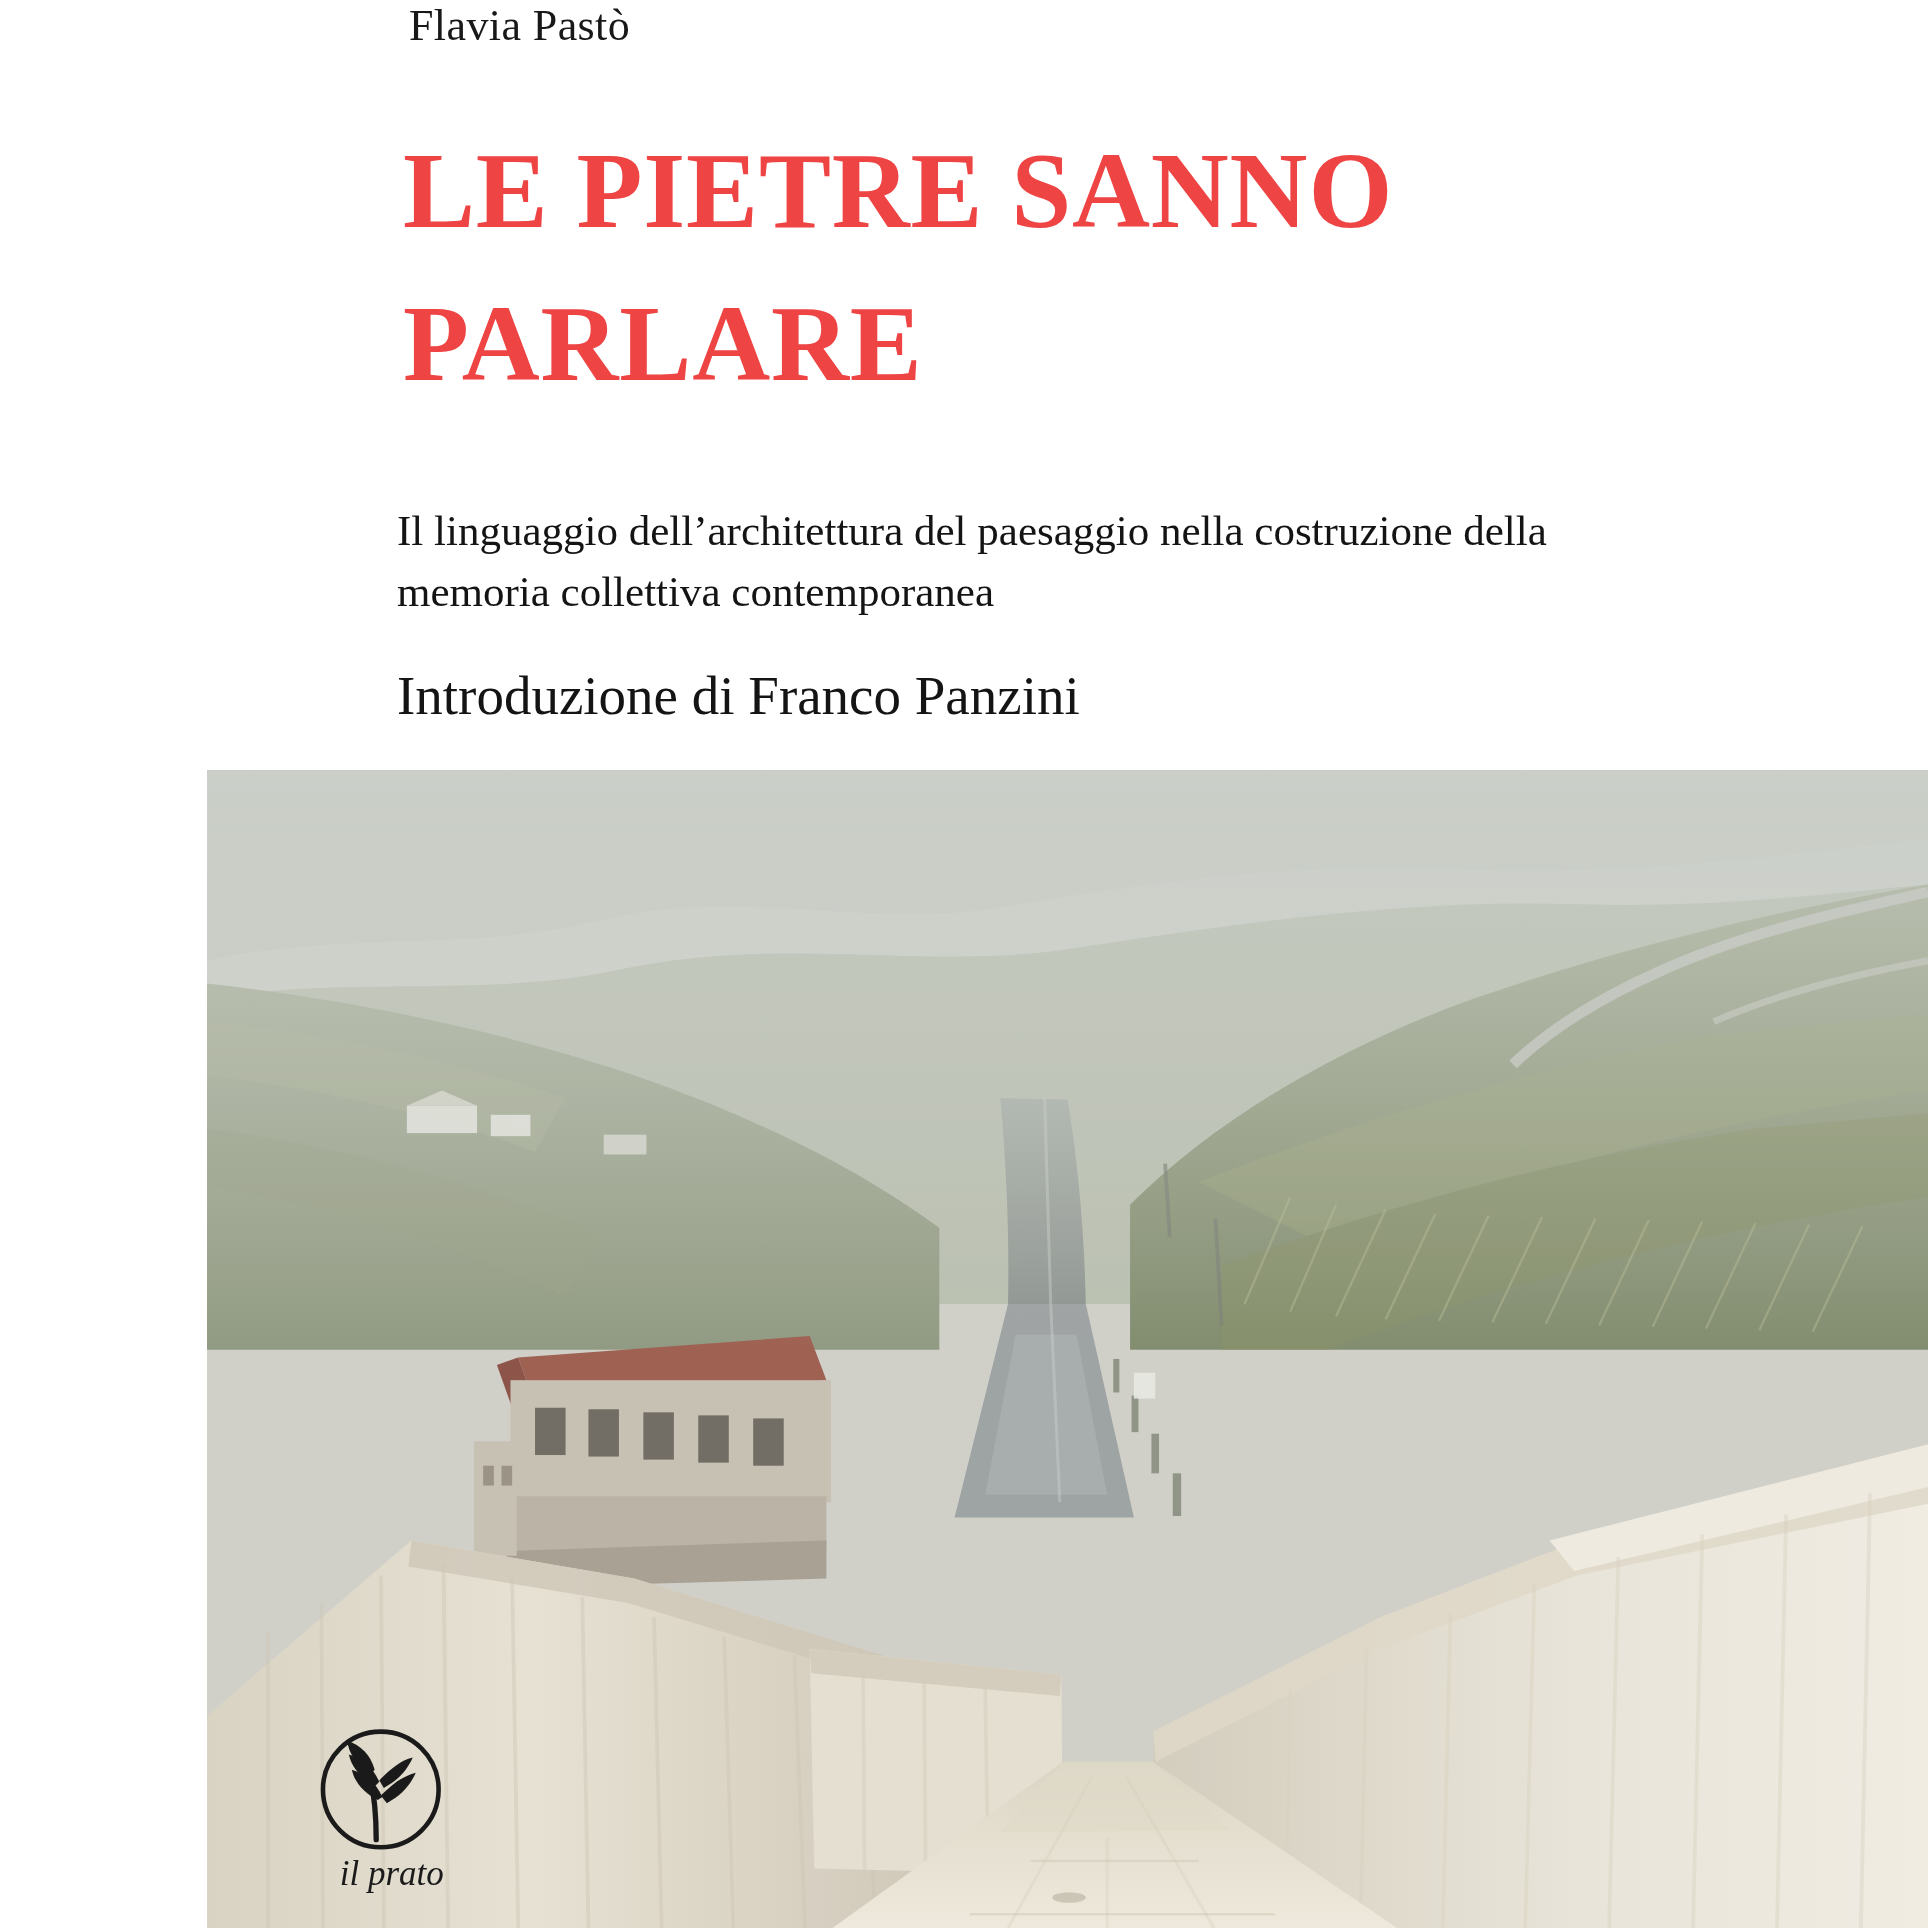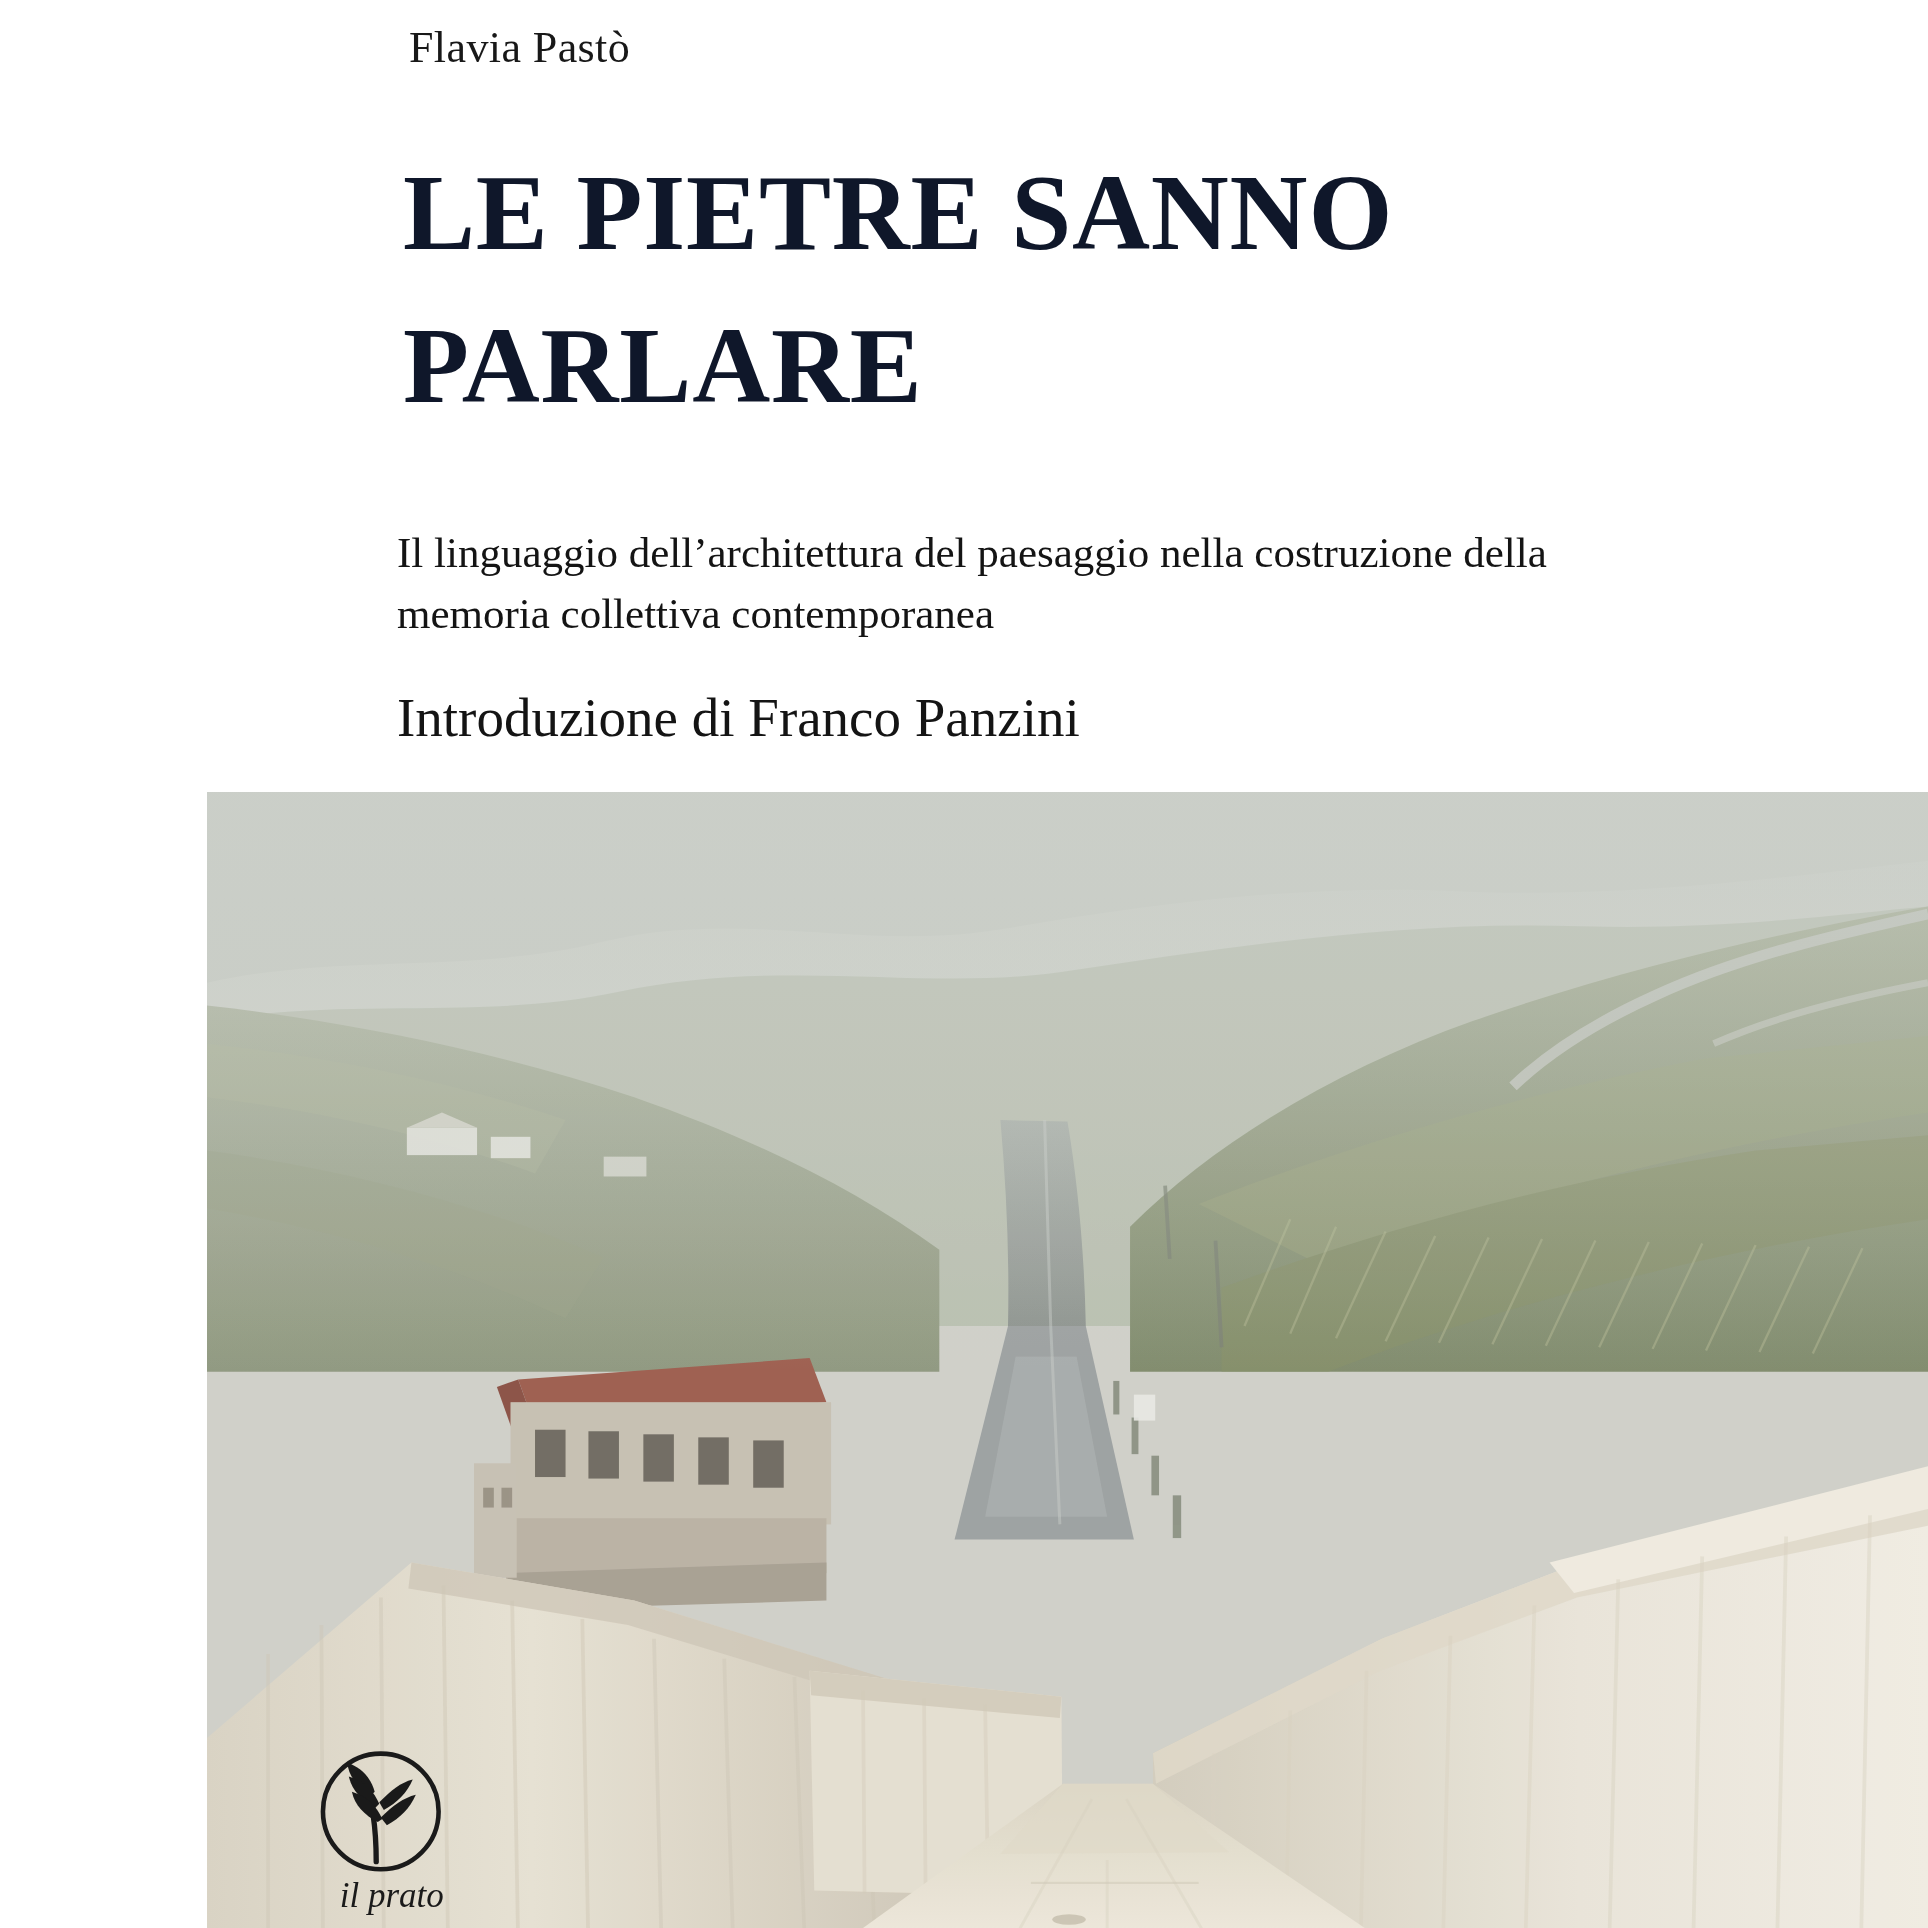--- a/index.html
+++ b/index.html
@@ -12,21 +12,20 @@
     height: 1929px;
     overflow: hidden;
     font-family: "Liberation Serif", serif;
     color: #1a1a1a;
     position: relative;
   }
   .cover {
     position: absolute;
     inset: 0;
     background: #ffffff;
-    margin-top: 22px;
   }
 
   
   .author {
     position: absolute;
     left: 409px;
     top: 0px;
     font-family: "Liberation Serif", serif;
     font-size: 44px;
     line-height: 1.2;
@@ -37,21 +36,21 @@
   .title {
     position: absolute;
     left: 403px;
     top: 114px;
     width: 1221px;
     font-family: "Liberation Serif", serif;
     font-weight: bold;
     font-size: 108px;
     line-height: 1.42;
     letter-spacing: 0.8px;
-    color: #0f172a;
+    color: #ef4444;
   }
 
   .subtitle {
     position: absolute;
     left: 397px;
     top: 500px;
     width: 1190px;
     font-family: "Liberation Serif", serif;
     font-size: 43px;
     line-height: 1.42;

